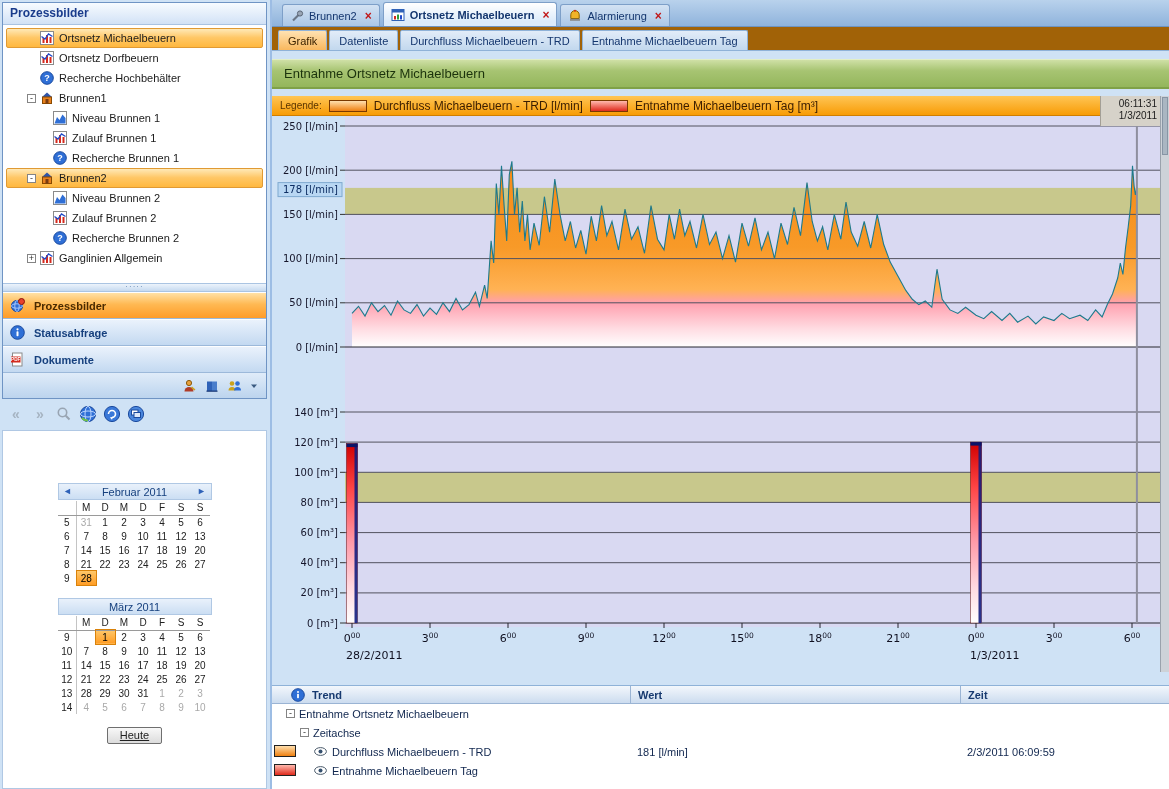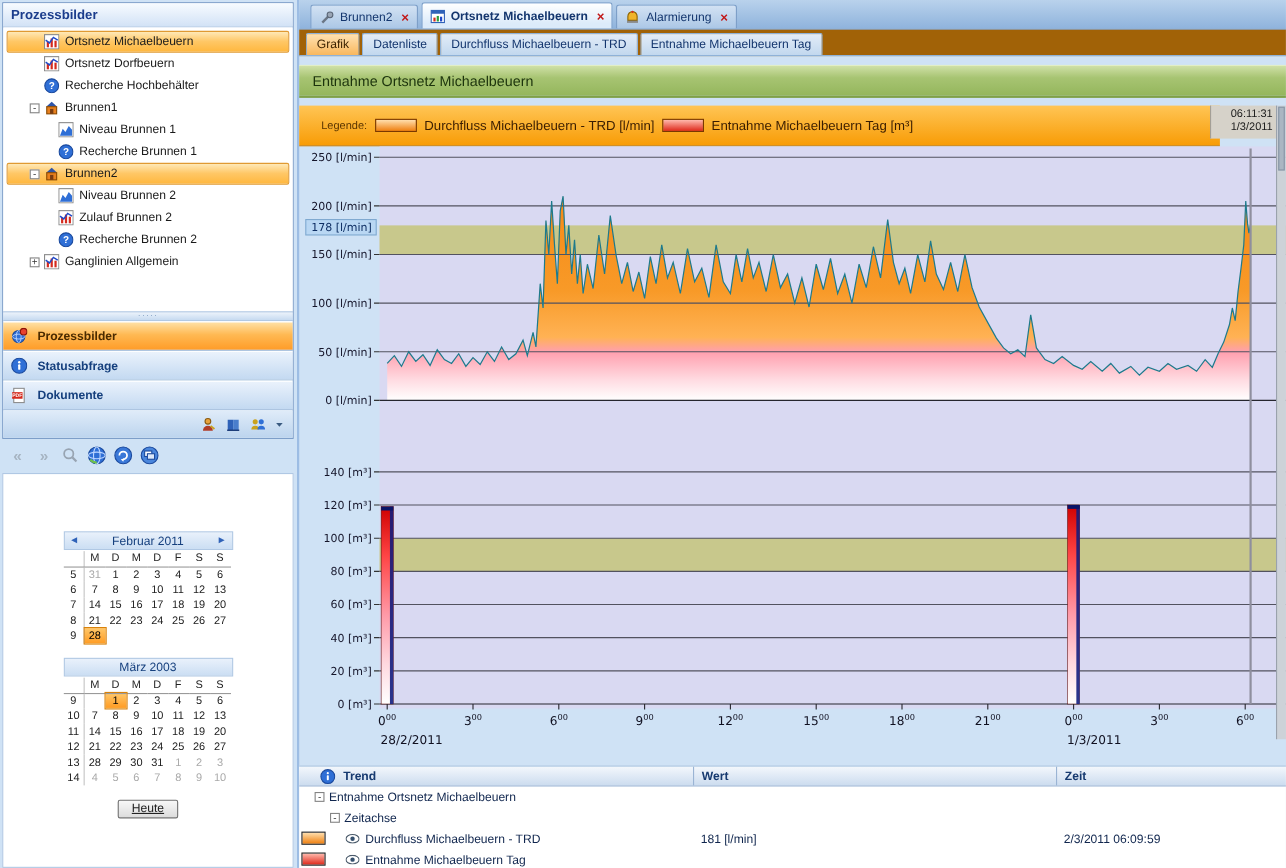--- a/index.html
+++ b/index.html
@@ -54,22 +54,22 @@
   .tab.active{height:24px;background:linear-gradient(#ffffff,#dcebfa 80%);font-weight:bold;}
   .tabicon{width:14px;height:15px;display:flex;align-items:center;}
   .tclose{color:#c11818;font-weight:bold;font-size:12px;margin-left:3px;}
   .subtabbar{height:24px;flex:0 0 24px;background:#a16207;display:flex;align-items:flex-end;gap:2px;padding:0 0 0 6px;border-bottom:1px solid #8fb2d8;}
   .subtab{height:20px;display:flex;align-items:center;padding:0 9px;font-size:11px;color:#14366e;white-space:nowrap;
     background:linear-gradient(#e2ecf8,#c2d8ee);border:1px solid #8fb2d8;border-bottom:none;border-radius:2px 2px 0 0;}
   .subtab.active{background:linear-gradient(#ffe2b2,#f9b85e);color:#3c2300;}
   .titlebar{margin-top:8px;height:30px;flex:0 0 30px;background:linear-gradient(#cfe0a6,#a7c472 40%,#94b65c);
     border-top:1px solid #e2eec6;border-bottom:2px solid #7fa148;display:flex;align-items:center;padding-left:12px;font-size:13px;color:#1c330c;}
   .chartarea{position:relative;margin-top:7px;flex:0 0 582px;}
-  .legendbar{height:37px;margin-right:60px;background:linear-gradient(#ffc555,#f89c06);display:flex;align-items:center;gap:7px;
-    padding:0 20px;border-bottom:1px solid #d07e00;font-size:12px;color:#3a1d00;white-space:nowrap;}
+  .legendbar{height:20px;margin-right:60px;background:linear-gradient(#ffc555,#f89c06);display:flex;align-items:center;gap:7px;
+    padding:0 8px;border-bottom:1px solid #d07e00;font-size:12px;color:#3a1d00;white-space:nowrap;}
   .lgd-cap{font-size:10px;color:#5a3500;}
   .lgd-swatch{width:38px;height:12px;border:1px solid #7a3800;flex:0 0 38px;}
   .clockbox{position:absolute;top:0;right:9px;width:60px;height:30px;background:#d6d2c9;border-left:1px solid #a39f96;
     font-size:10px;color:#1a1a1a;text-align:right;padding:2px 3px;line-height:12px;}
   #chartsvg{display:block;}
   #chartsvg text{font-family:"DejaVu Sans","Liberation Sans",sans-serif;}
   .vscroll{position:absolute;top:0;right:0;width:9px;height:576px;background:#cdd2d8;border-left:1px solid #9aa2ac;}
   .vthumb{margin:1px;height:58px;background:#aab6c2;border:1px solid #8795a5;}
   .infopanel{margin-top:7px;background:#fff;border-top:1px solid #8fb2d8;flex:1;}
   .iph{height:18px;display:grid;grid-template-columns:358px 330px 1fr;background:linear-gradient(#f3f7fc,#ccdcef);
@@ -137,20 +137,32 @@
             <span class="tlabel">Brunnen1</span>
           </div>
           <div class="titem" style="padding-left:46px">
             <span class="ticon">
               <svg width="14" height="14" viewBox="0 0 14 14">
                 <rect x="0.5" y="0.5" width="13" height="13" fill="#fff" stroke="#8a8a8a"></rect>
                 <path d="M1.5,12.5 L4,6 6.5,9 9.5,3.5 12.5,7 12.5,12.5 Z" fill="#2f6fd6"></path>
               </svg>
             </span>
             <span class="tlabel">Niveau Brunnen 1</span>
+          </div>
+          <div class="titem" style="padding-left:46px">
+            <span class="ticon">
+              <svg width="14" height="14" viewBox="0 0 14 14">
+                <rect x="0.5" y="0.5" width="13" height="13" fill="#fff" stroke="#8a8a8a"></rect>
+                <rect x="2.5" y="7" width="2" height="5" fill="#d42a1e"></rect>
+                <rect x="6" y="4" width="2" height="8" fill="#d42a1e"></rect>
+                <rect x="9.5" y="6" width="2" height="6" fill="#d42a1e"></rect>
+                <polyline points="1.5,5.5 5,8 8.5,3 12.5,5.5" fill="none" stroke="#1f49c8" stroke-width="1.3"></polyline>
+              </svg>
+            </span>
+            <span class="tlabel">Zulauf Brunnen 1</span>
           </div>
           <div class="titem" style="padding-left:46px">
             <span class="ticon">
               <svg width="14" height="14" viewBox="0 0 14 14">
                 <circle cx="7" cy="7" r="6.3" fill="#2f6fd6" stroke="#1b4a9e"></circle>
                 <text x="7" y="10.3" font-size="9" font-weight="bold" fill="#fff" text-anchor="middle">?</text>
               </svg>
             </span>
             <span class="tlabel">Recherche Brunnen 1</span>
           </div>
@@ -372,21 +384,21 @@
                 <td></td>
                 <td></td>
                 <td></td>
                 <td></td>
               </tr>
             </tbody>
           </table>
         </div>
         <div class="calendar">
           <div class="cal-head">
-            <span>März 2003</span>
+            <span>März 2011</span>
           </div>
           <table class="cal-table">
             <tbody>
               <tr>
                 <th class="wn"></th>
                 <th>M</th>
                 <th>D</th>
                 <th>M</th>
                 <th>D</th>
                 <th>F</th>

